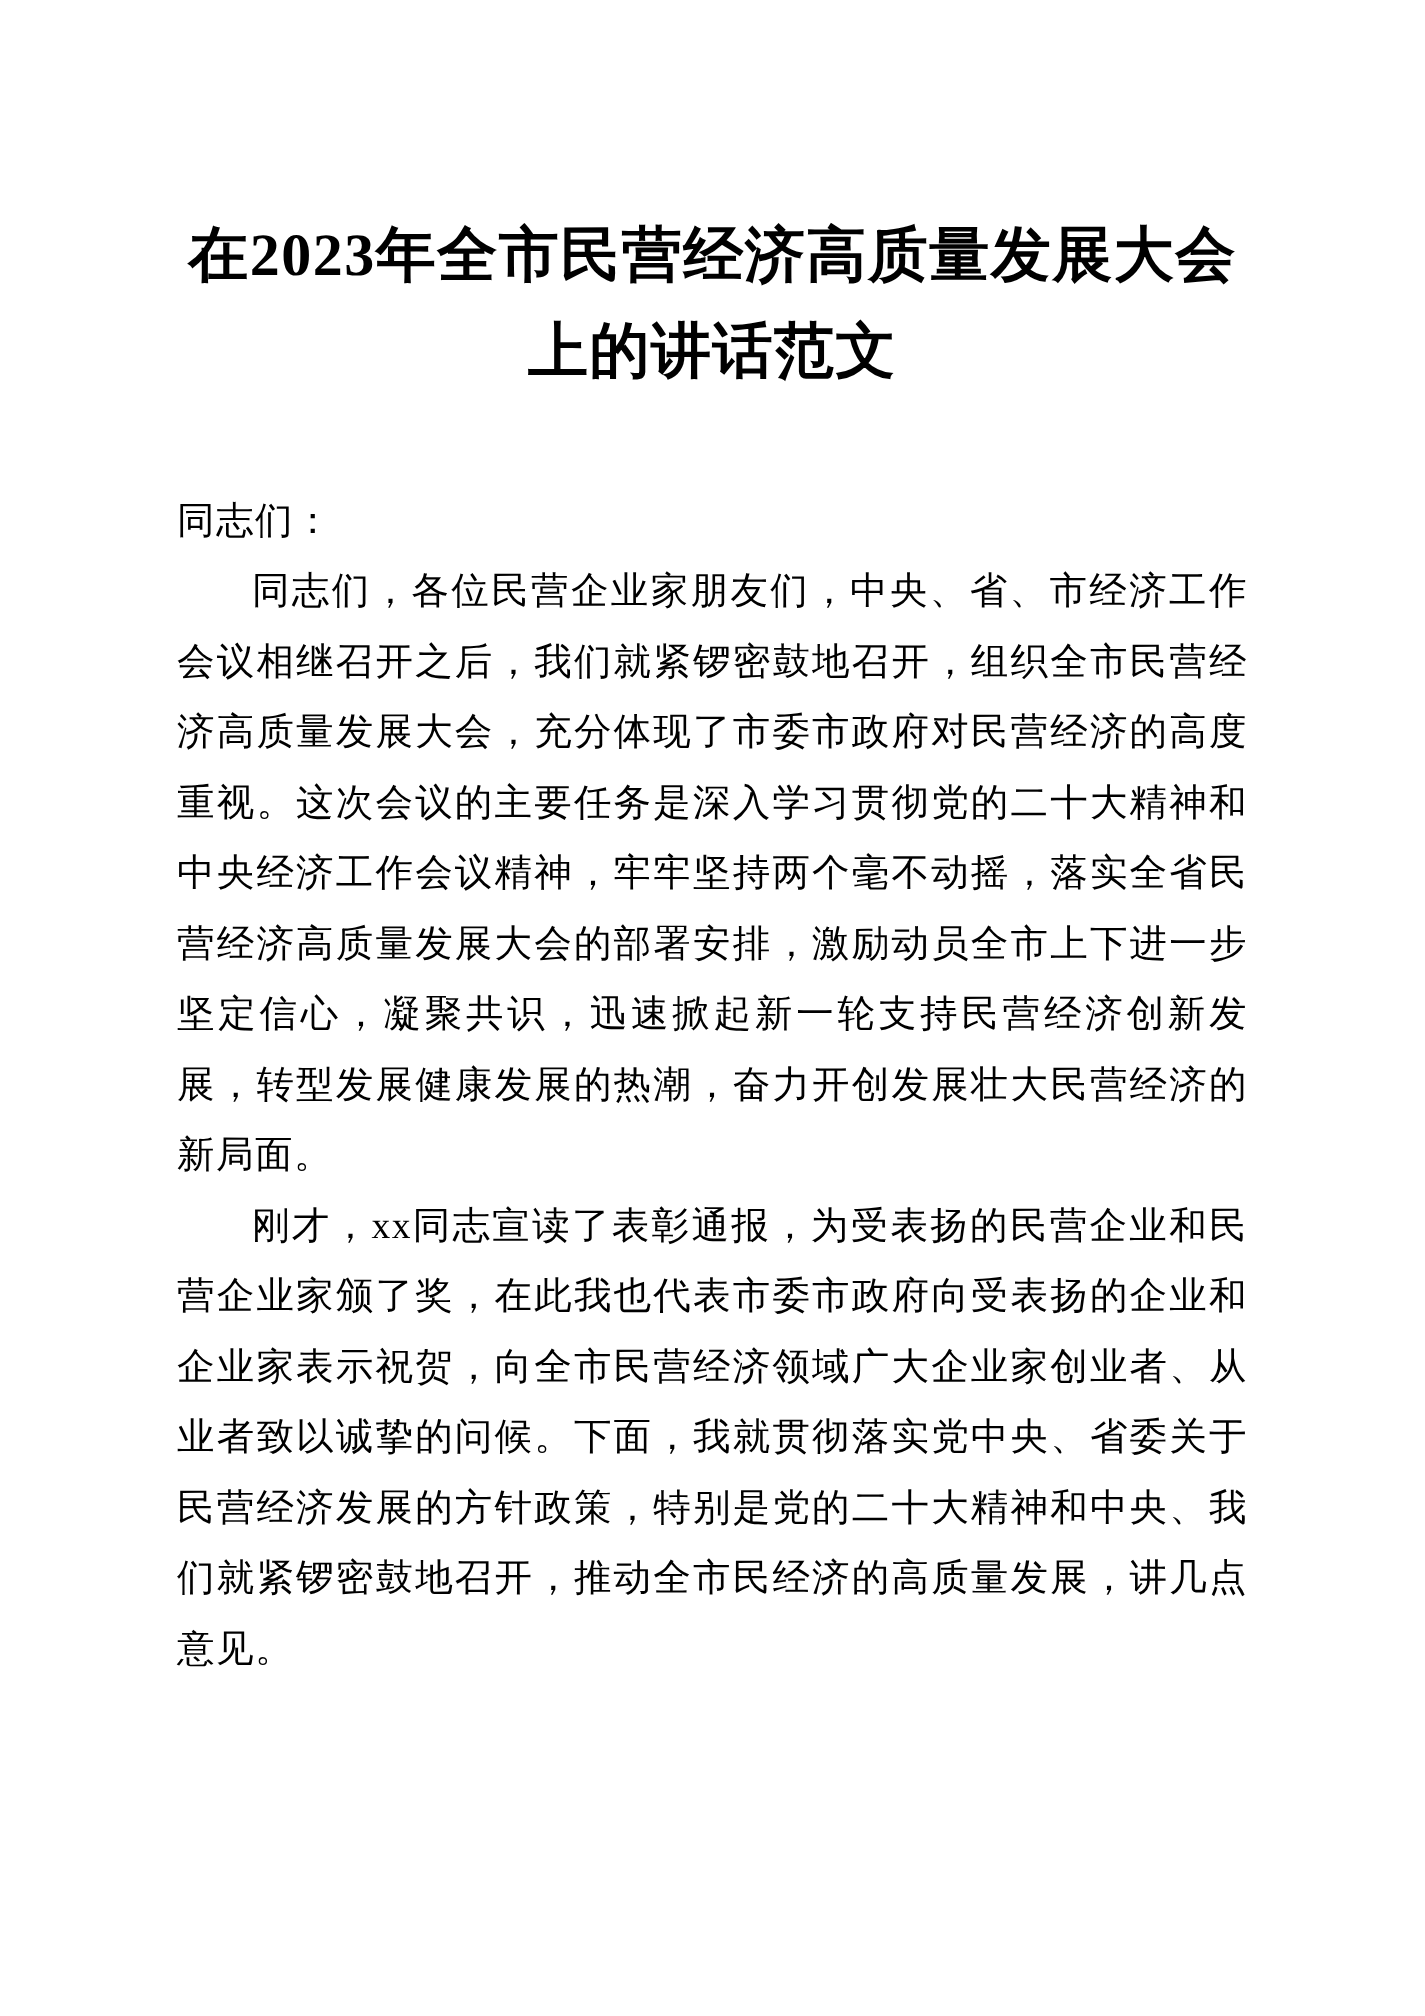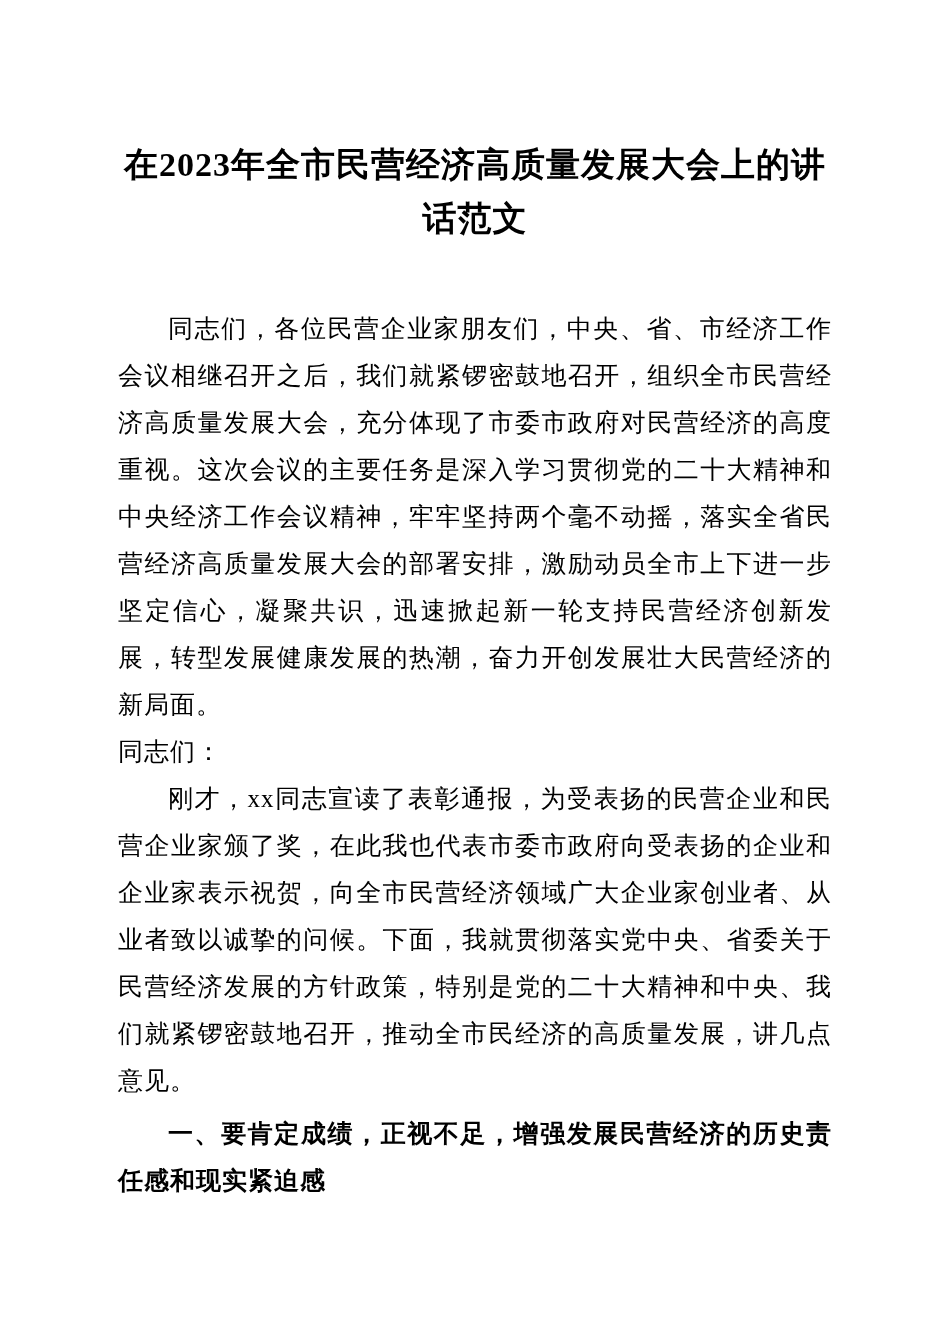--- a/index.html
+++ b/index.html
@@ -13,21 +13,21 @@
     height: 1344px;
     margin: 0 auto;
     background: #ffffff;
     box-sizing: border-box;
     padding: 138px 118px 0 118px;
     color: #000000;
     overflow: hidden;
   }
   .doc-title {
     font-family: "Liberation Serif", "DejaVu Serif", serif;
-    font-size: 34px;
+    font-size: 40px;
     font-weight: bold;
     line-height: 1.6;
     text-align: center;
     margin: 0 0 58px 0;
     letter-spacing: 1px;
   }
   .para {
     font-family: "Liberation Serif", "DejaVu Serif", serif;
     font-size: 25px;
     line-height: 47px;
@@ -51,20 +51,19 @@
     margin: 6px 0 0 0;
     letter-spacing: 1px;
   }
 </style>
 </head>
 <body>
 
 <div class="page">
   <h1 class="doc-title">在2023年全市民营经济高质量发展大会上的讲话范文</h1>
 
+  <p class="para first">同志们：</p>
+
   <p class="para indent">同志们，各位民营企业家朋友们，中央、省、市经济工作会议相继召开之后，我们就紧锣密鼓地召开，组织全市民营经济高质量发展大会，充分体现了市委市政府对民营经济的高度重视。这次会议的主要任务是深入学习贯彻党的二十大精神和中央经济工作会议精神，牢牢坚持两个毫不动摇，落实全省民营经济高质量发展大会的部署安排，激励动员全市上下进一步坚定信心，凝聚共识，迅速掀起新一轮支持民营经济创新发展，转型发展健康发展的热潮，奋力开创发展壮大民营经济的新局面。</p>
-
-  <p class="para first">同志们：</p>
 
   <p class="para indent">刚才，xx同志宣读了表彰通报，为受表扬的民营企业和民营企业家颁了奖，在此我也代表市委市政府向受表扬的企业和企业家表示祝贺，向全市民营经济领域广大企业家创业者、从业者致以诚挚的问候。下面，我就贯彻落实党中央、省委关于民营经济发展的方针政策，特别是党的二十大精神和中央、我们就紧锣密鼓地召开，推动全市民经济的高质量发展，讲几点意见。</p>
 
-  <p class="section-heading">一、要肯定成绩，正视不足，增强发展民营经济的历史责任感和现实紧迫感</p>
 </div>
 
 </body></html>

